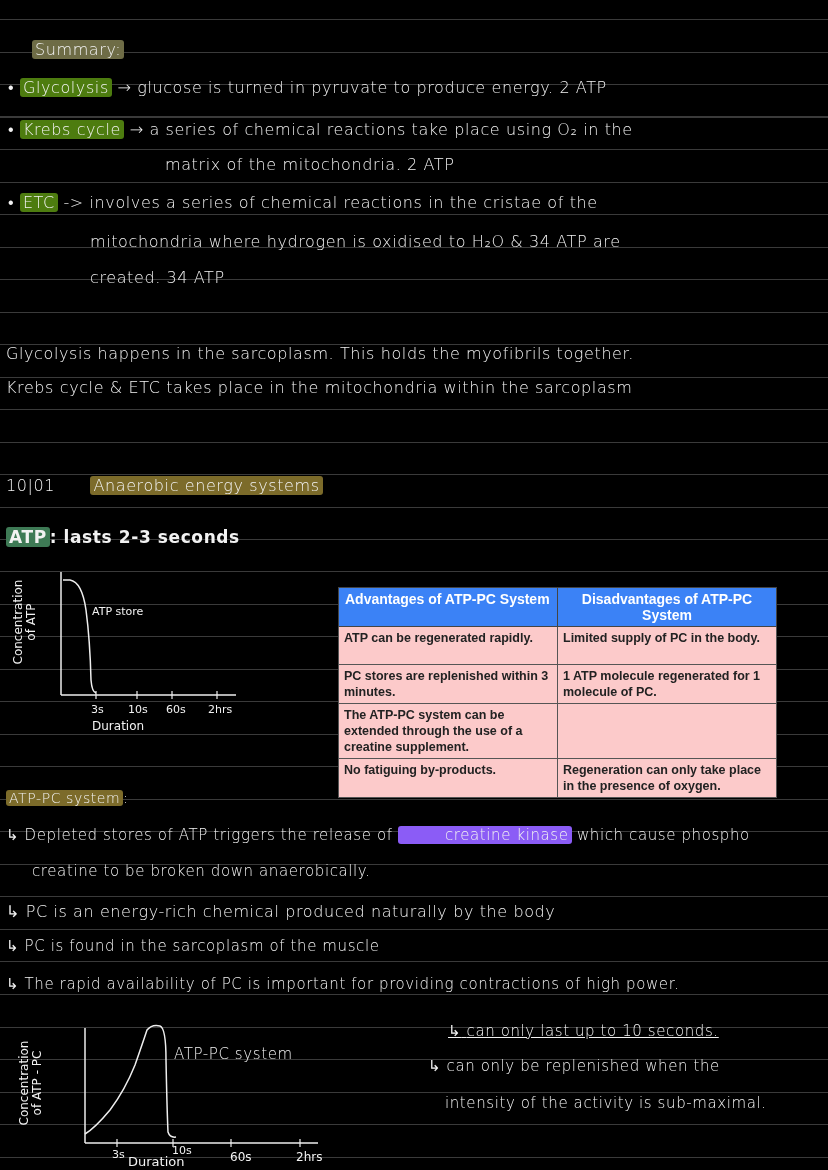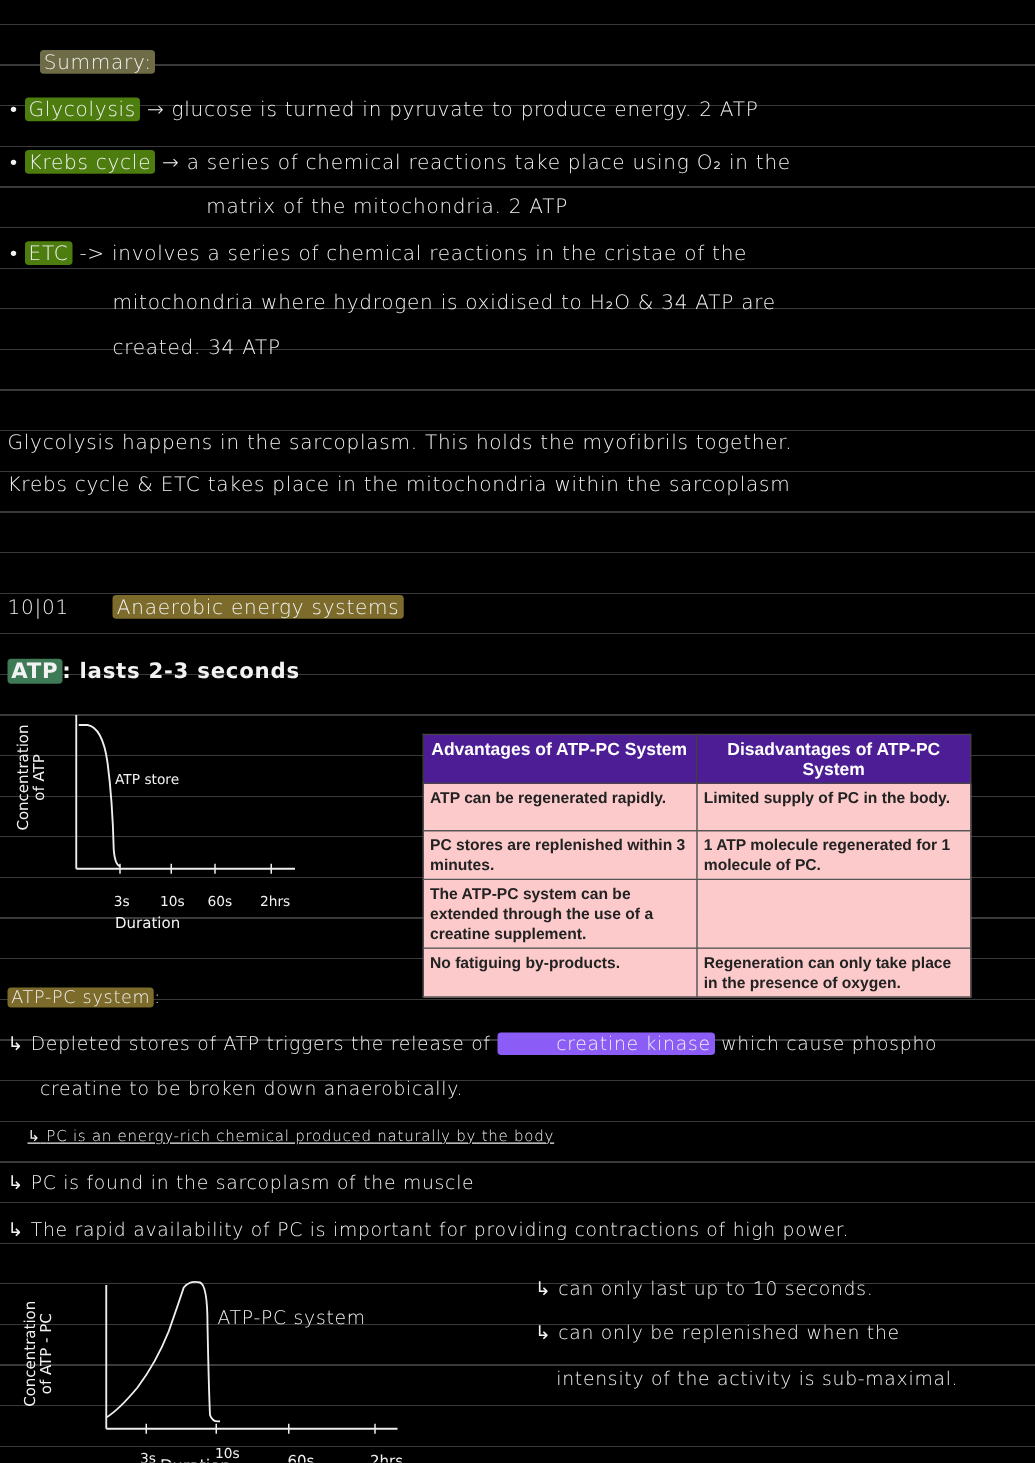--- a/index.html
+++ b/index.html
@@ -12,28 +12,28 @@
     color: #f2f2f2;
   }
   .line { position: absolute; white-space: nowrap; font-size: 16px; letter-spacing: 0.6px; font-weight: 300; }
   .hl { border-radius: 3px; padding: 0 3px; }
   .hl-olive { background: #6e6c46; margin-left: 20px; }
   .hl-purple { background: #4d7c0f; }
   .hl-gold { background: #7c6b2a; }
   .hl-green { background: #3e7a55; }
   .hl-blue { background: #8b5cf6; padding-left: 47px; }
   .vlabel { position: absolute; transform: rotate(-90deg); transform-origin: left top; font-size: 12px; white-space: nowrap; line-height: 13px; text-align: center; }
-  .tick { position: absolute; font-size: 11px; margin-top: 12px; }
+  .tick { position: absolute; font-size: 11px; }
   table.atp {
     position: absolute; left: 338px; top: 587px; width: 439px;
     border-collapse: collapse; font-family: "Liberation Sans", sans-serif;
     font-size: 12.5px; font-weight: bold; color: #222;
   }
   table.atp th {
-    background: #4c1d95; color: #fff; font-size: 14px; font-weight: bold;
+    background: #3b82f6; color: #fff; font-size: 14px; font-weight: bold;
     padding: 3px 6px; border: 1px solid #444; vertical-align: top; text-align: center;
   }
   table.atp th:first-child { text-align: left; }
   table.atp td {
     background: #fccaca; padding: 3px 5px; border: 1px solid #555;
     vertical-align: top; width: 50%; line-height: 16px;
   }
 </style>
 </head>
 <body>
@@ -130,21 +130,21 @@
 </div>
 
 <div class="line" style="left:6px; top:826px; font-size:15px;">
   <span>↳</span>
   <span>Depleted stores of ATP triggers the release of</span>
   <span class="hl hl-blue">creatine kinase</span>
   <span>which cause phospho</span>
 </div>
 <div class="line" style="left:32px; top:862px; font-size:15px;">creatine to be broken down anaerobically.</div>
 
-<div class="line" style="left:22px; top:902px; font-size:12px;text-decoration:underline;">
+<div class="line" style="left:6px; top:902px; font-size:16px;">
   <span>↳</span>
   <span>PC is an energy-rich chemical produced naturally by the body</span>
 </div>
 <div class="line" style="left:6px; top:937px; font-size:15px;">
   <span>↳</span>
   <span>PC is found in the sarcoplasm of the muscle</span>
 </div>
 <div class="line" style="left:6px; top:975px; font-size:15px;">
   <span>↳</span>
   <span>The rapid availability of PC is important for providing contractions of high power.</span>
@@ -165,21 +165,21 @@
     <path d="M85 114 Q95 108 110 90 Q125 70 135 45 Q142 25 147 10 Q152 4 160 6 Q166 8 166 40 Q167 90 168 112 Q170 118 176 117" fill="none" stroke="#eee" stroke-width="1.5"></path>
   </svg>
   <div class="line" style="left:174px; top:25px; font-size:15px;">ATP-PC system</div>
   <div class="tick" style="left:112px; top:128px;">3s</div>
   <div class="tick" style="left:172px; top:124px;">10s</div>
   <div class="tick" style="left:230px; top:130px; font-size:12px;">60s</div>
   <div class="tick" style="left:296px; top:130px; font-size:12px;">2hrs</div>
   <div class="tick" style="left:128px; top:134px; font-size:13px;">Duration</div>
 </div>
 
-<div class="line" style="left:428px; top:1022px; font-size:15px;">
+<div class="line" style="left:448px; top:1022px; font-size:15px;text-decoration:underline;">
   <span>↳</span>
   <span>can only last up to 10 seconds.</span>
 </div>
 <div class="line" style="left:428px; top:1057px; font-size:15px;">
   <span>↳</span>
   <span>can only be replenished when the</span>
 </div>
 <div class="line" style="left:445px; top:1094px; font-size:15px;">intensity of the activity is sub-maximal.</div>
 
 </body></html>

